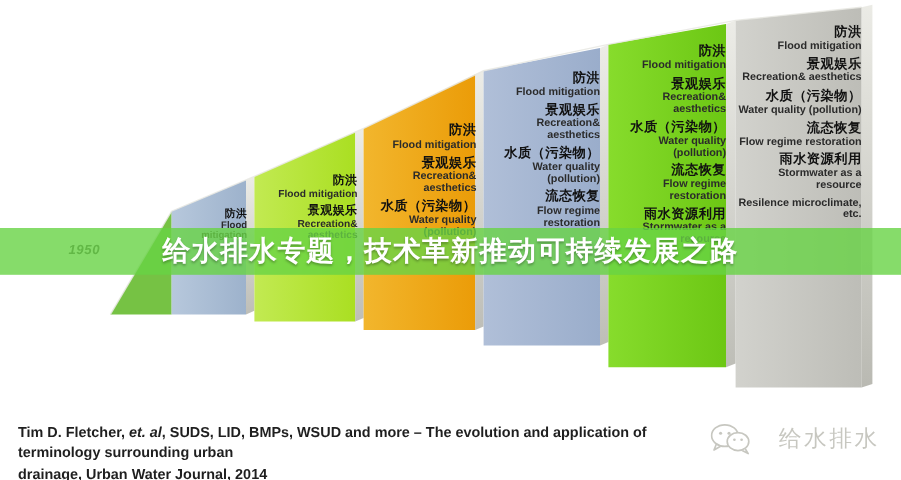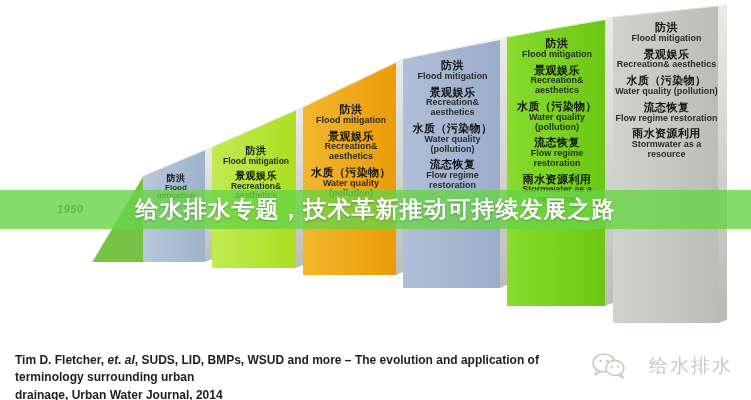--- a/index.html
+++ b/index.html
@@ -37,20 +37,21 @@
   }
 
   .stage-col {
     position: absolute;
     text-align: center;
     box-sizing: border-box;
   }
   .item {
     margin: 0 0 5px 0;
     line-height: 1.08;
+    text-align: right;
   }
   .item .cn {
     display: block;
     font-weight: bold;
     color: #111111;
     letter-spacing: .4px;
   }
   .item .en {
     display: block;
     color: #2b2b2b;
@@ -290,20 +291,21 @@
         </div>
         <div class="item">
           <span class="cn">流态恢复</span>
           <span class="en">Flow regime restoration</span>
         </div>
         <div class="item">
           <span class="cn">雨水资源利用</span>
           <span class="en">Stormwater as a resource</span>
         </div>
         <div class="item">
+          <span class="en">Resilence microclimate, etc.</span>
         </div>
       </div>
 
     </div>
   </div>
 
   <div id="banner"></div>
   <div id="banner-title">给水排水专题，技术革新推动可持续发展之路</div>
 
   <div id="caption">

